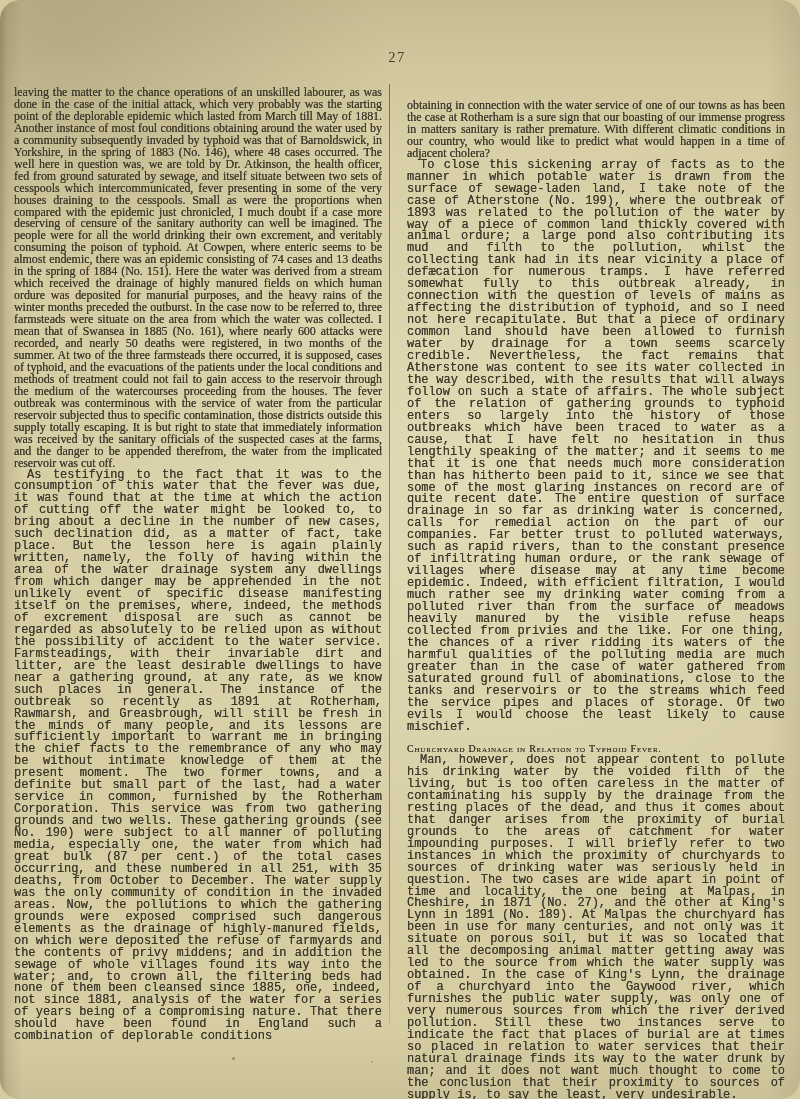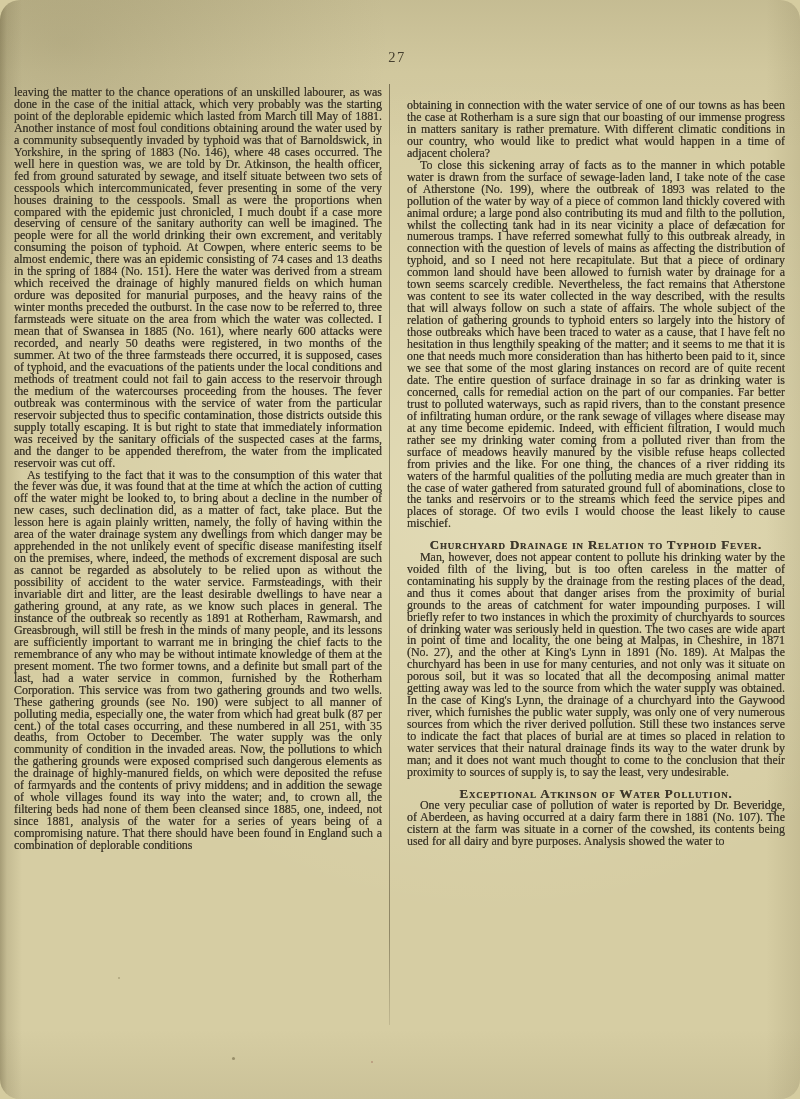--- a/index.html
+++ b/index.html
@@ -37,27 +37,27 @@
   .col-left{width:368px;}
   .col-right{width:378px;margin-left:25px;margin-top:13px;}
   .col p{
     margin:0;
     font-size:12px;
     line-height:11.95px;
     letter-spacing:-0.05px;
     word-spacing:0.2px;
     text-shadow:0 0 0.45px rgba(62,56,43,0.85);
   }
-  .col p.indent{text-indent:13px;}
+  .col p.indent{text-indent:13px;font-family:Liberation Mono, monospace;}
   .sect{
     margin:9px 0 0 0;
-    font-weight:bold;
+    font-weight:normal;
     font-variant:small-caps;
-    text-align:center;
-    font-size:13px;
+    text-align:left;
+    font-size:10px;
     letter-spacing:0.8px;
     line-height:12.5px;
     text-shadow:0 0 0.45px rgba(62,56,43,0.85);
   }
   .speck{position:absolute;border-radius:50%;background:rgba(96,86,54,0.5);}
   .speck.s1{left:232px;top:1057px;width:3px;height:3px;}
   .speck.s2{left:371px;top:1061px;width:2px;height:2px;background:rgba(150,90,80,0.45);}
   .speck.s3{left:118px;top:977px;width:2px;height:2px;background:rgba(96,86,54,0.35);}
 </style>
 </head>

